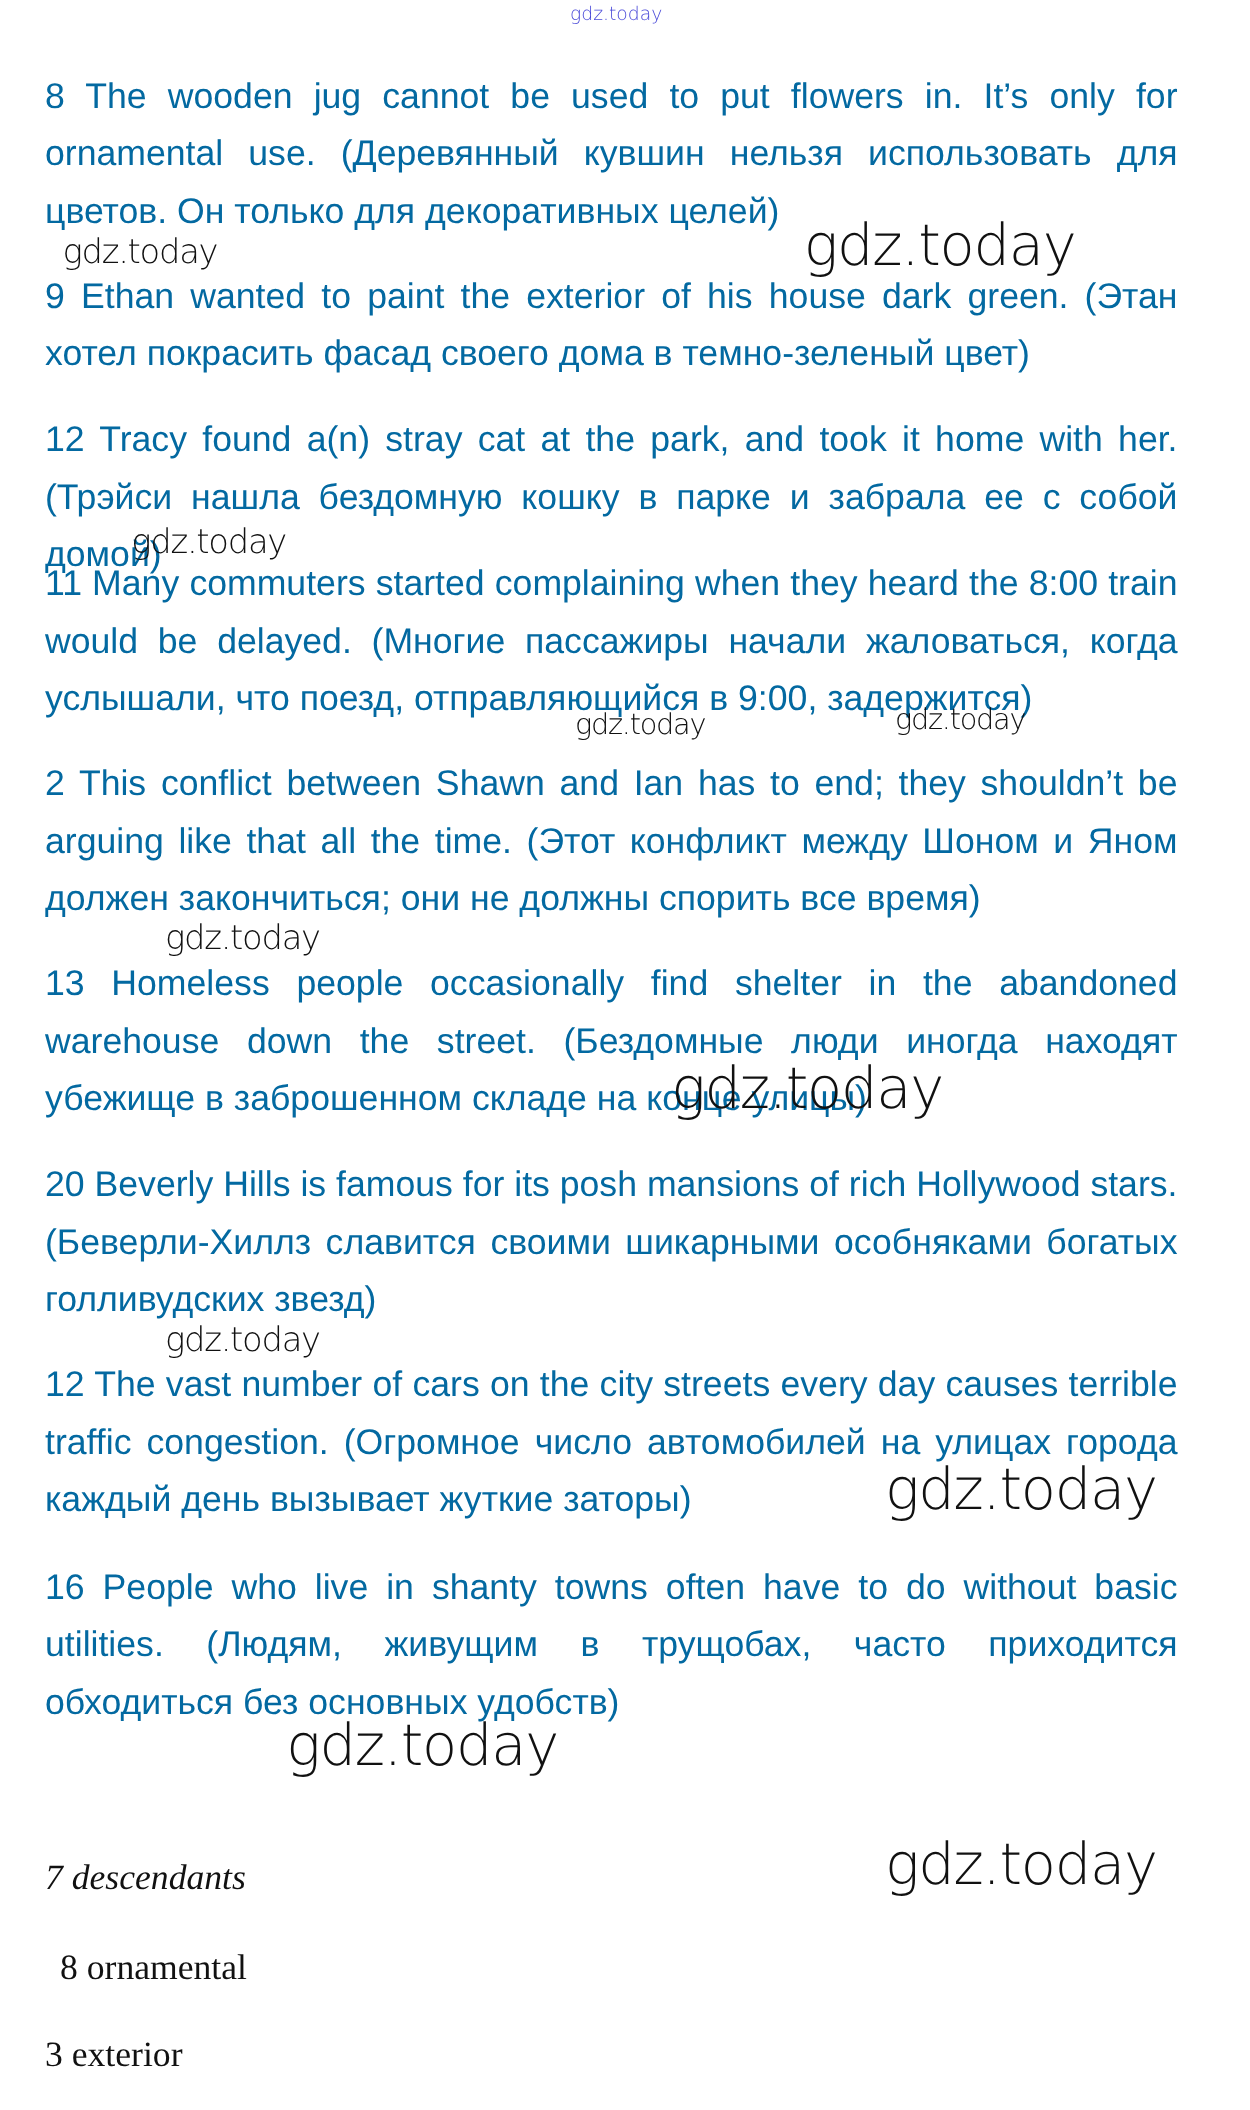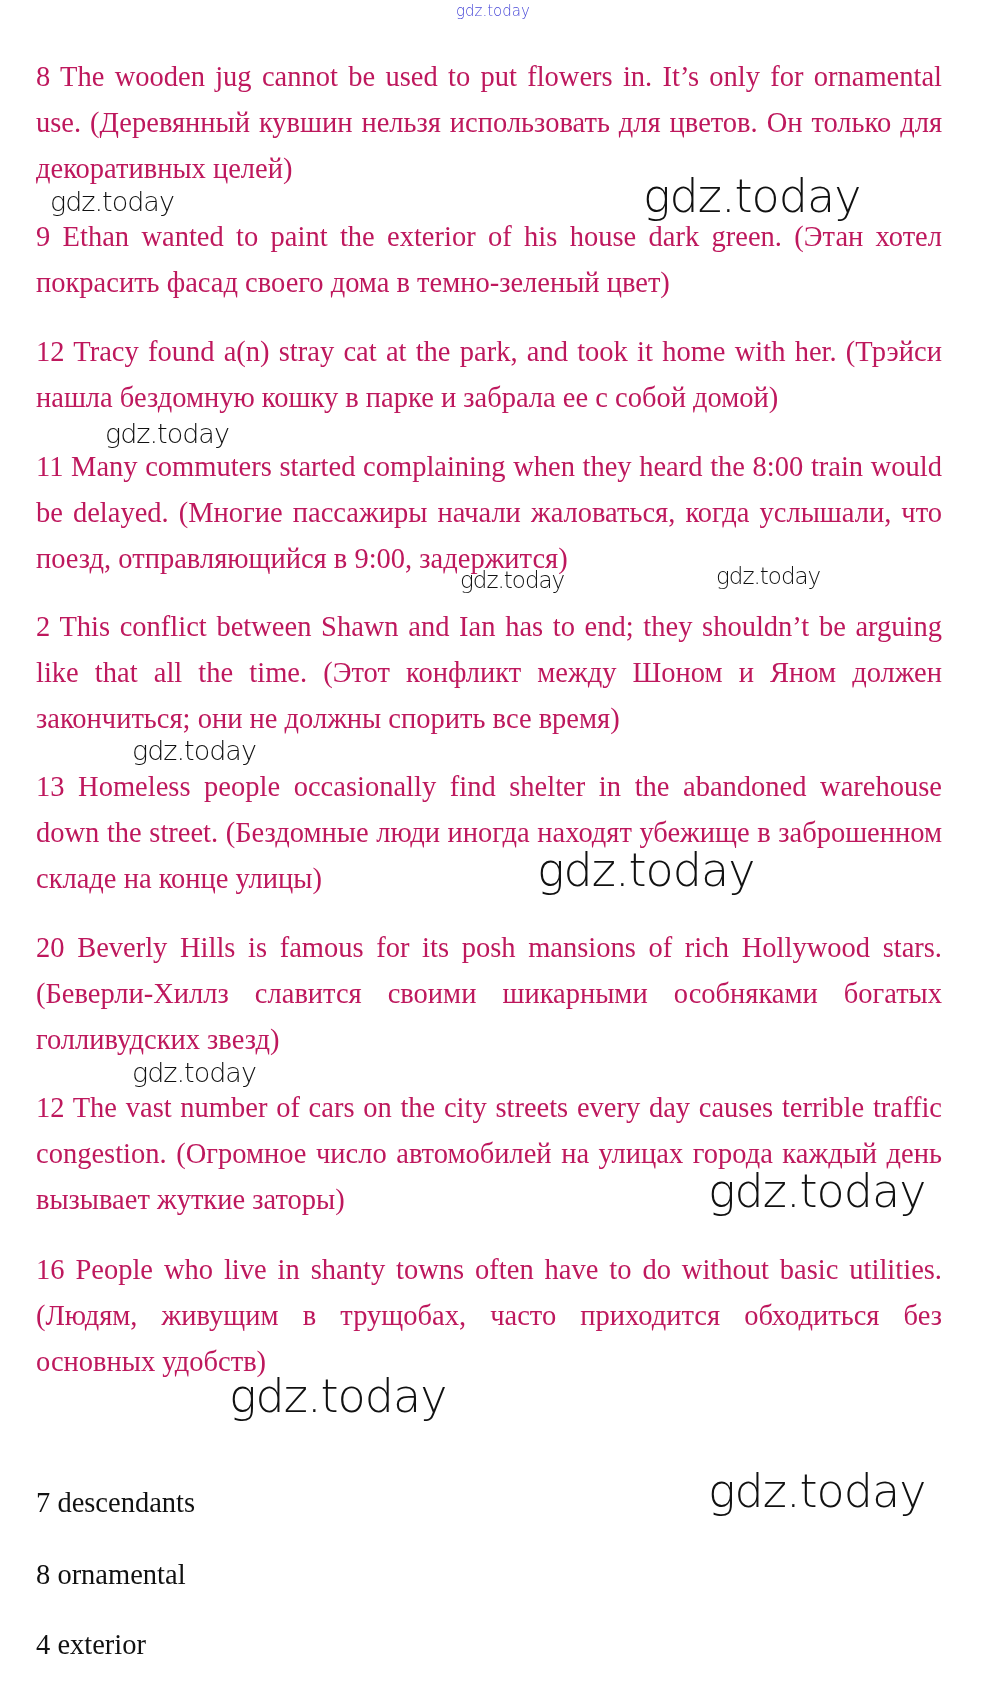--- a/index.html
+++ b/index.html
@@ -1,20 +1,20 @@
 <!DOCTYPE html>
 <html><head>
 <meta charset="utf-8">
 <style>
   html, body { margin: 0; padding: 0; background: #ffffff; }
   body { width: 1000px; height: 1688px; position: relative; overflow: hidden; }
   .para {
     position: absolute; left: 36px; width: 906px;
-    font-family: Liberation Serif, serif; font-size: 28.5px; line-height: 46px;
-    color: #be185d; text-align: justify; text-align-last: left;
+    font-family: Liberation Sans, sans-serif; font-size: 28.5px; line-height: 46px;
+    color: #0369a1; text-align: justify; text-align-last: left;
     margin: 0;
   }
   .wm {
     position: absolute; font-family: "DejaVu Sans", sans-serif; font-weight: 200;
     color: #111111; letter-spacing: -1px; white-space: nowrap;
     transform: scaleX(1.0);
   }
   .wm.s { font-size: 27px; }
   .wm.l { font-size: 46px; }
   .wm.top { font-size: 15px; color: #4a4ad8; letter-spacing: 0; }
@@ -49,16 +49,16 @@
 
 <p class="para" style="top:925px;">20 Beverly Hills is famous for its posh mansions of rich Hollywood stars. (Беверли-Хиллз славится своими шикарными особняками богатых голливудских звезд)</p>
 <div class="wm s" style="left:132px; top:1057px;">gdz.today</div>
 
 <p class="para" style="top:1085px;">12 The vast number of cars on the city streets every day causes terrible traffic congestion. (Огромное число автомобилей на улицах города каждый день вызывает жуткие заторы)</p>
 <div class="wm l" style="left:708px; top:1164px;">gdz.today</div>
 
 <p class="para" style="top:1247px;">16 People who live in shanty towns often have to do without basic utilities. (Людям, живущим в трущобах, часто приходится обходиться без основных удобств)</p>
 <div class="wm l" style="left:229px; top:1369px;">gdz.today</div>
 
-<div class="answer" style="top:1480px;">7 descendants</div>
+<div class="answer" style="top:1480px;font-style:italic;">7 descendants</div>
 <div class="wm l" style="left:708px; top:1464px;">gdz.today</div>
-<div class="answer" style="top:1552px;">8 ornamental</div>
-<div class="answer" style="top:1622px;">4 exterior</div>
+<div class="answer" style="top:1552px;margin-left:12px;">8 ornamental</div>
+<div class="answer" style="top:1622px;">3 exterior</div>
 
 </body></html>

